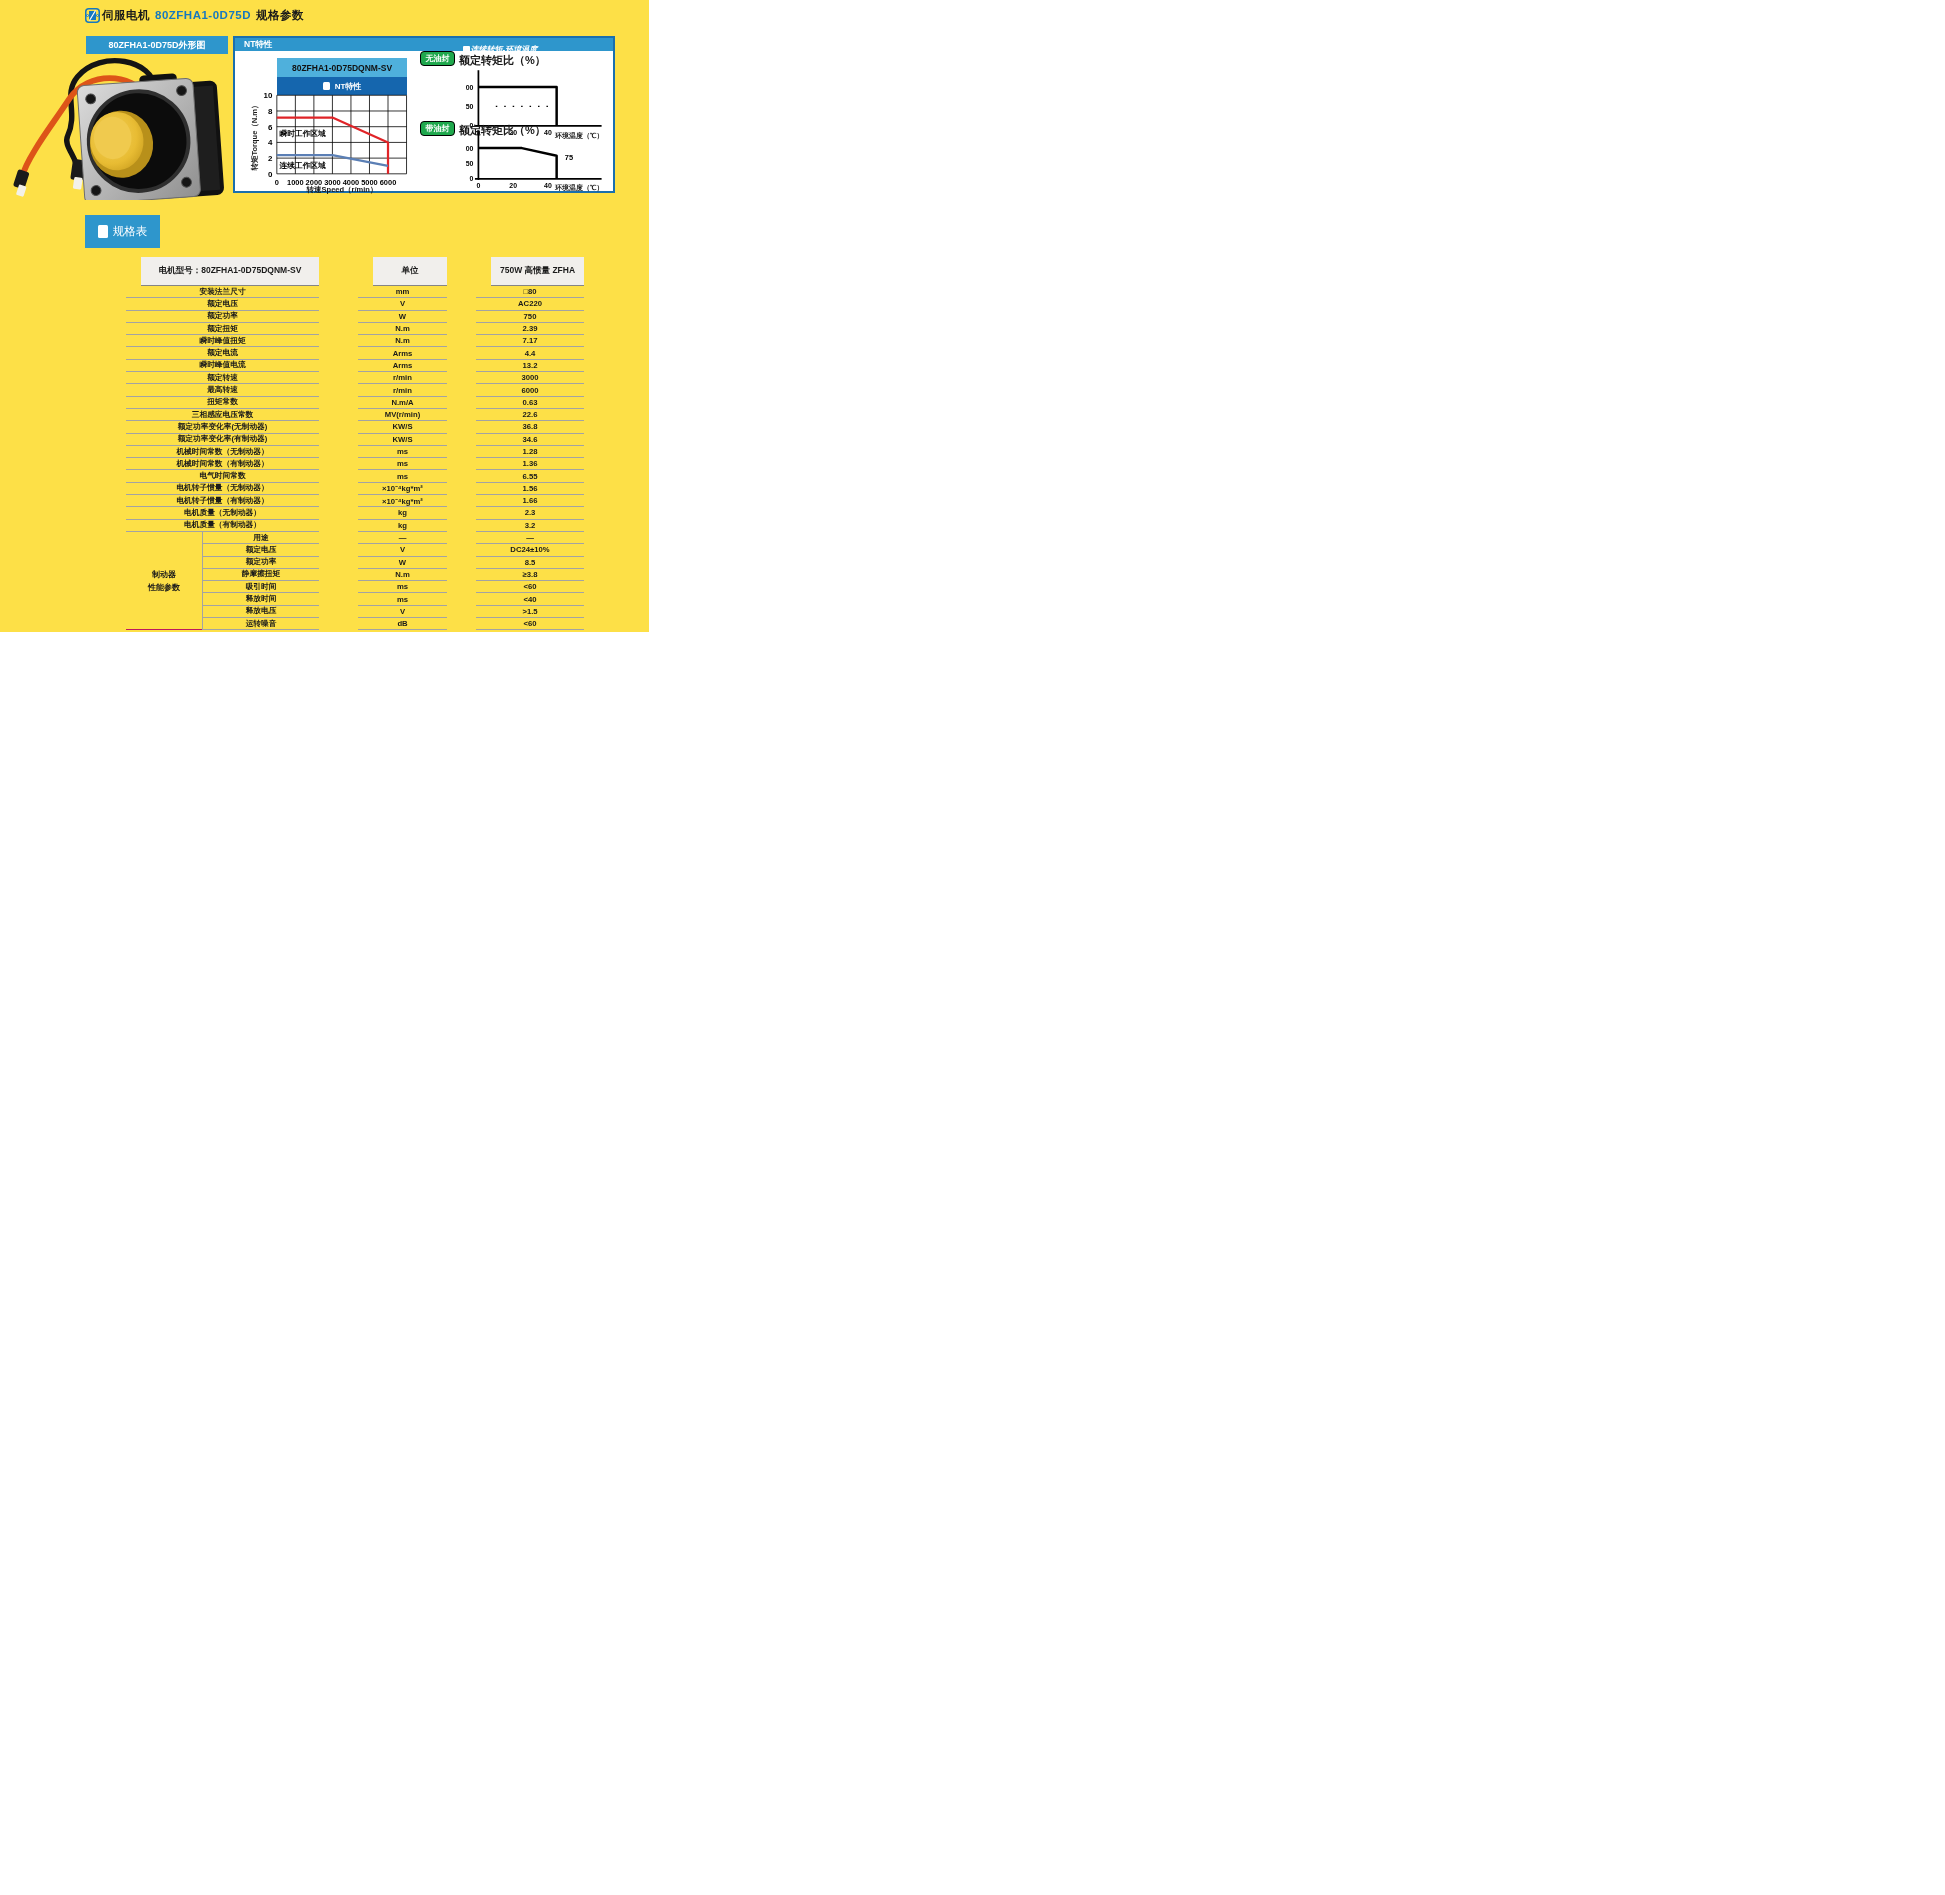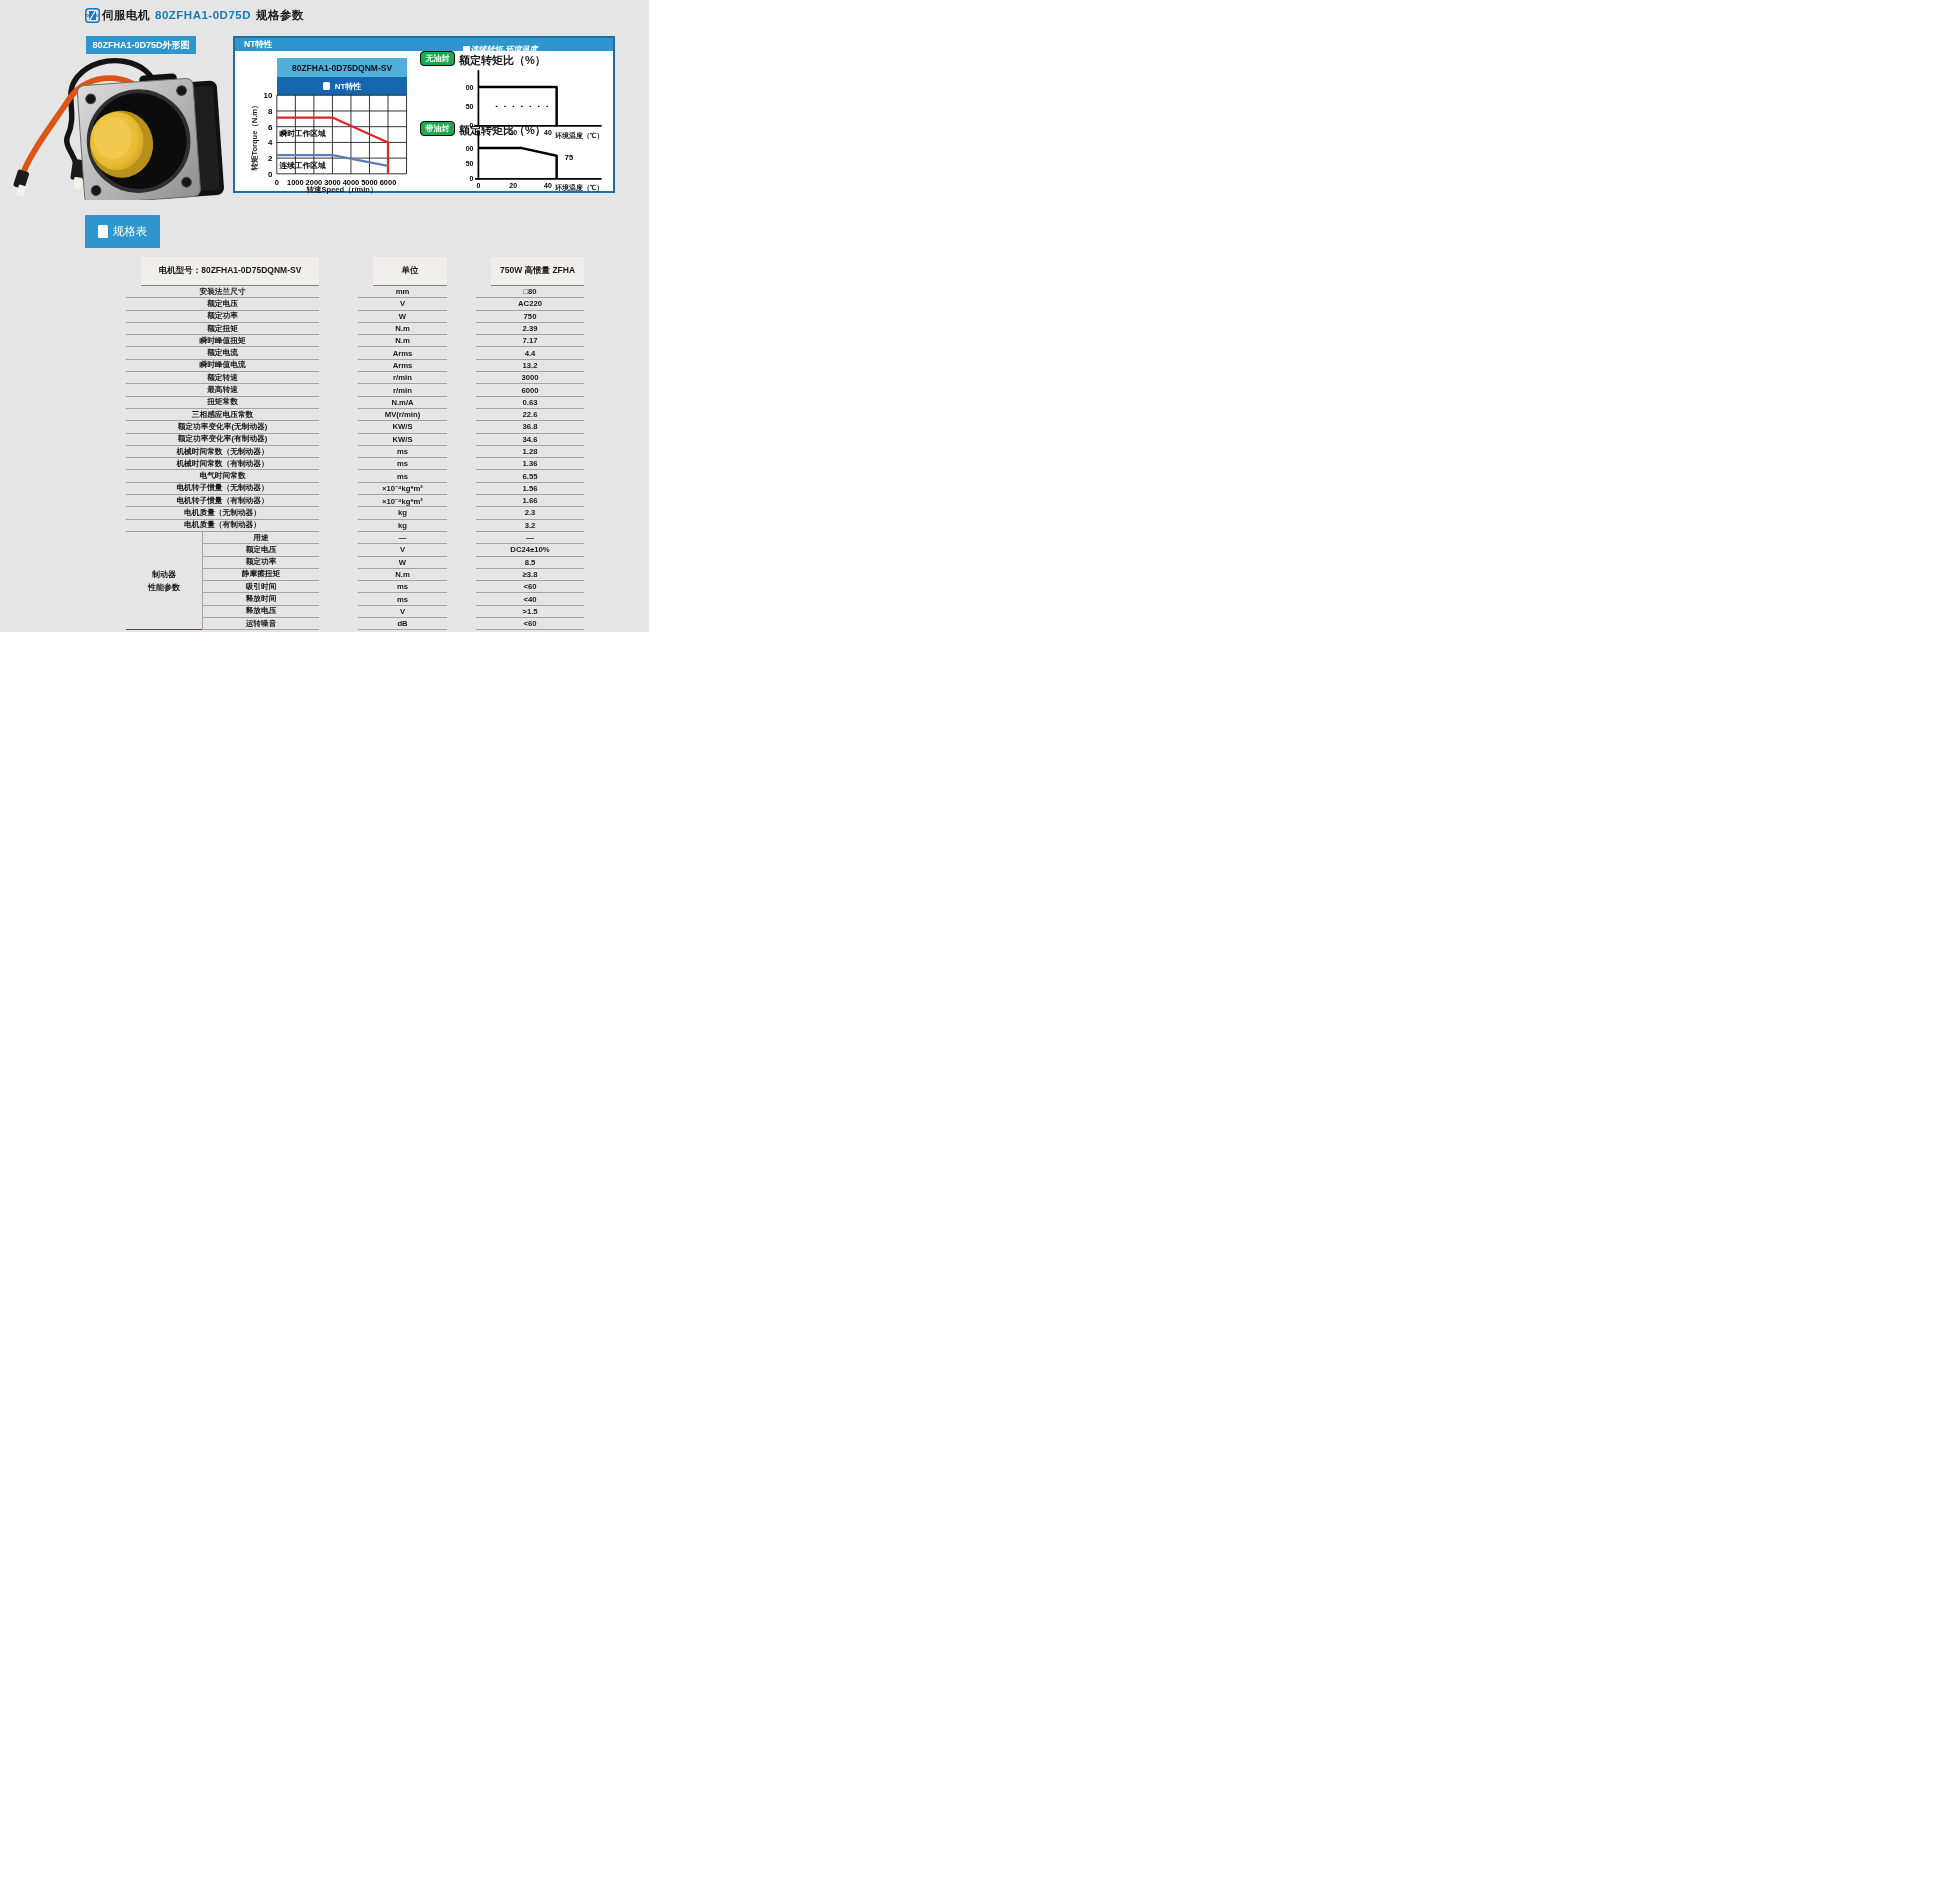--- a/index.html
+++ b/index.html
@@ -1,24 +1,24 @@
 <!DOCTYPE html>
 <html style="font-size:8px"><head>
 <meta charset="utf-8">
 <style>
   html,body{margin:0;padding:0;background:#ffffff;}
-  .page{position:relative;width:649px;height:632px;background:#e5e5e5;overflow:hidden;
+  .page{position:relative;width:649px;height:632px;background:#fde047;overflow:hidden;
         font-family:"Liberation Sans", sans-serif;color:#1a1a1a;}
   .abs{position:absolute;}
   
   .doc-title{position:absolute;left:102px;top:7px;height:16px;display:flex;align-items:center;
              font-size:11.5px;font-weight:bold;letter-spacing:0.5px;}
   .doc-title .model{color:#1678bf;margin:12px 5px;}
   
-  .outline-label{position:absolute;left:86px;top:36px;width:110px;height:18px;background:#2e96cc;
+  .outline-label{position:absolute;left:86px;top:36px;width:142px;height:18px;background:#2e96cc;
                  color:#fff;font-size:9px;font-weight:bold;display:flex;align-items:center;justify-content:center;}
   
   .nt-panel{position:absolute;left:233px;top:36px;width:382px;height:157px;border:2px solid #1a6fae;
             background:#fff;box-sizing:border-box;}
   .nt-head{position:absolute;left:0;top:0;width:100%;height:13px;background:#2e96cc;display:flex;align-items:center;}
   .nt-head-left{margin-left:9px;color:#fff;font-size:8.5px;font-weight:bold;}
   .nt-head-right{position:absolute;left:228px;top:0;height:22px;display:flex;align-items:center;gap:1px;font-style:italic;}
   .sq-icon{width:6.5px;height:6.5px;background:#fff;border-radius:1px;display:inline-block;}
   .nt-head-right .t{color:#fff;font-size:8px;font-weight:bold;}
   .nt-chart-title{position:absolute;left:42px;top:20px;width:130px;height:19px;background:#4fb0dc;

